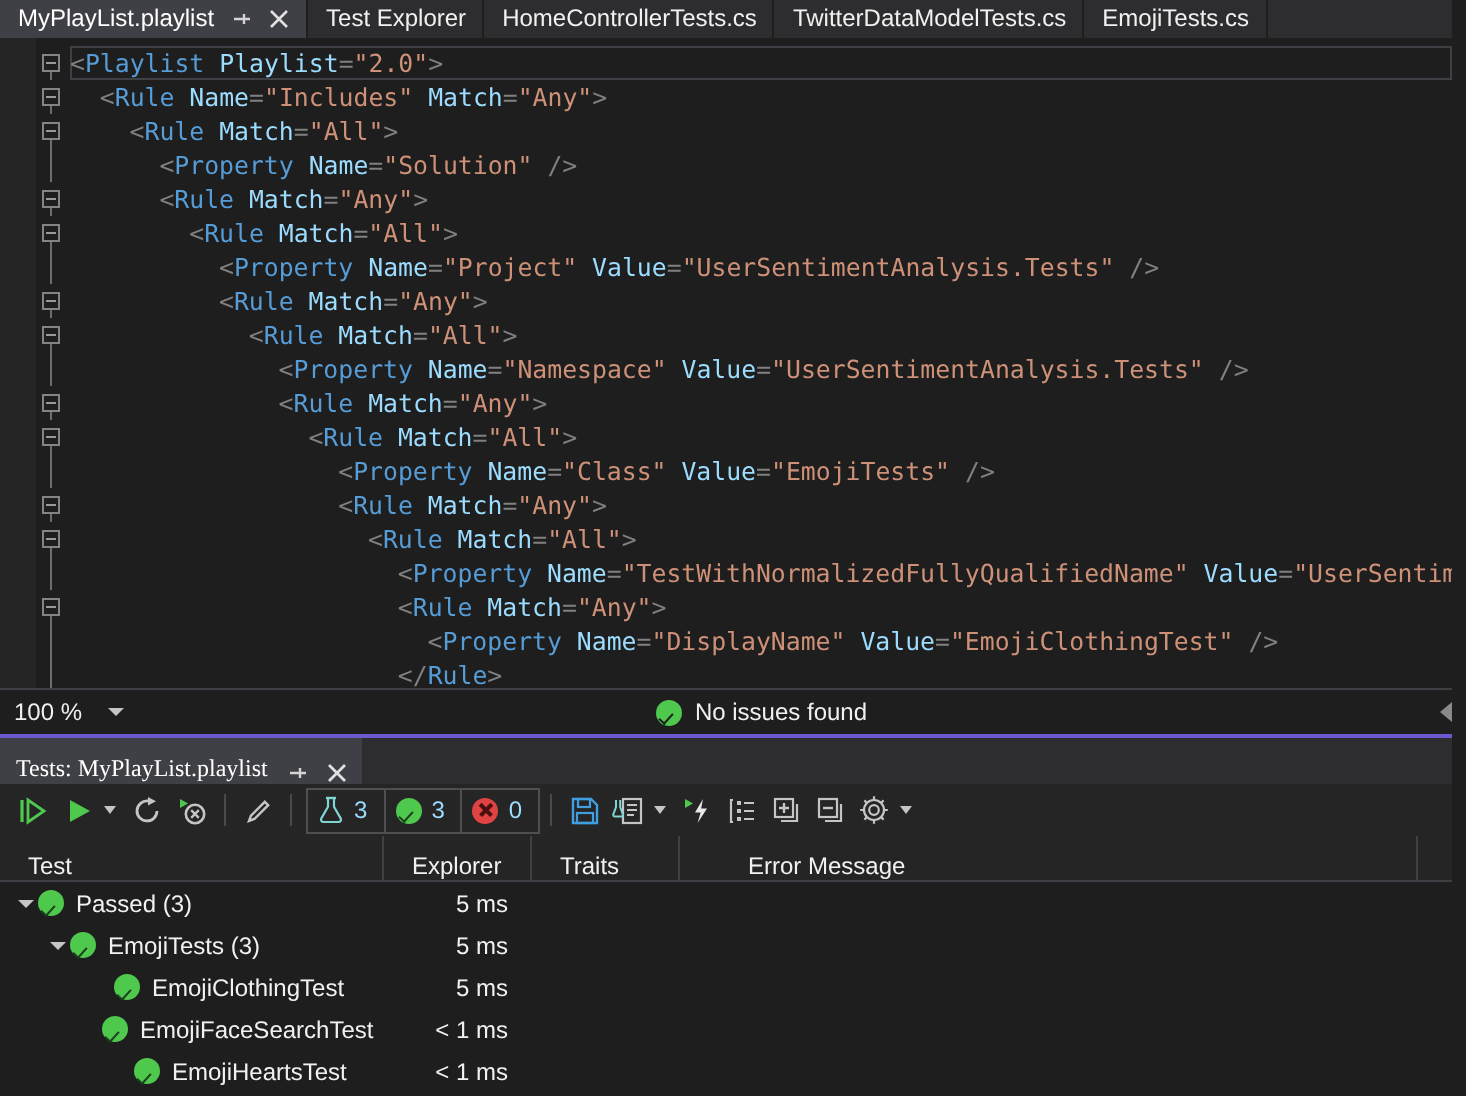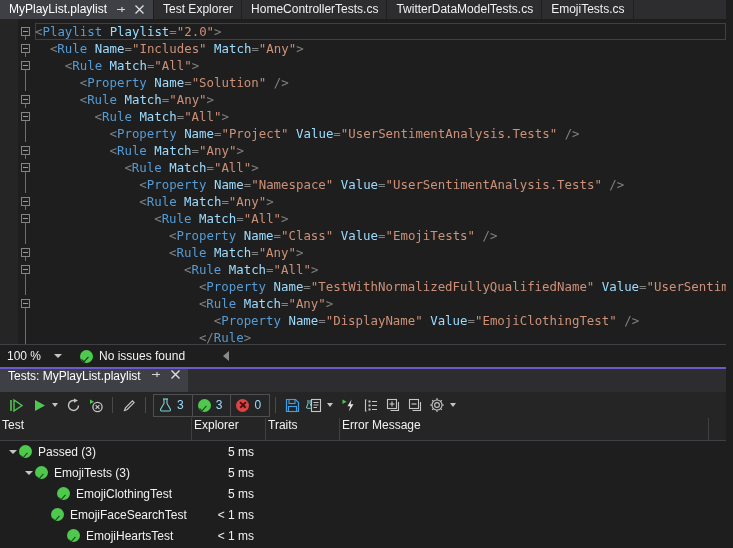--- a/index.html
+++ b/index.html
@@ -142,20 +142,21 @@
   
   .editor-status {
     flex: 0 0 auto;
     height: 22px;
     background: #1e1e1e;
     border-top: 1px solid #3f3f46;
     display: flex;
     align-items: center;
     font-size: 12px;
     color: #f1f1f1;
+    justify-content: space-between;
   }
   .zoom-box {
     width: 68px;
     display: flex;
     align-items: center;
     justify-content: space-between;
     padding: 0 6px 0 7px;
     box-sizing: border-box;
     height: 22px;
     color: #f1f1f1;
@@ -208,26 +209,27 @@
   .panel-titlebar {
     height: 23px;
     background: #2d2d30;
     display: flex;
     align-items: center;
     flex: 0 0 auto;
   }
   .panel-tab {
     height: 23px;
     display: flex;
-    align-items: flex-start;
+    align-items: flex-end;
     padding: 0 7px 0 8px;
     background: #3f3f46;
     color: #ffffff;
     font-size: 12px;
     white-space: nowrap;
+    font-family: Liberation Serif, serif;
   }
   .panel-tab .tab-btn { margin-left: 9px; color: #d4d4d4; }
 
   .panel-toolbar {
     height: 26px;
     flex: 0 0 auto;
     background: #252526;
     display: flex;
     align-items: center;
     padding-left: 6px;
@@ -308,30 +310,30 @@
     height: 22px;
     flex: 0 0 auto;
     display: flex;
     background: #252526;
     border-bottom: 1px solid #3f3f46;
     font-size: 12px;
     color: #f1f1f1;
   }
   .gh {
     display: flex;
-    align-items: flex-start;
-    padding-left: 2px;
+    align-items: flex-end;
+    padding-left: 14px;
     border-right: 1px solid #3f3f46;
     box-sizing: border-box;
     height: 22px;
   }
   .gh.c-test  { width: 192px; }
   .gh.c-dur   { width: 74px; }
   .gh.c-trait { width: 74px; }
-  .gh.c-err   { flex: 1 1 auto; }
+  .gh.c-err   { flex: 1 1 auto; margin-left: 20px; }
   .gh.c-pad   { width: 17px; border-right: none; }
 
   .grid-body {
     flex: 1 1 auto;
     background: #1e1e1e;
     overflow: hidden;
     position: relative;
   }
   .row {
     height: 21px;

